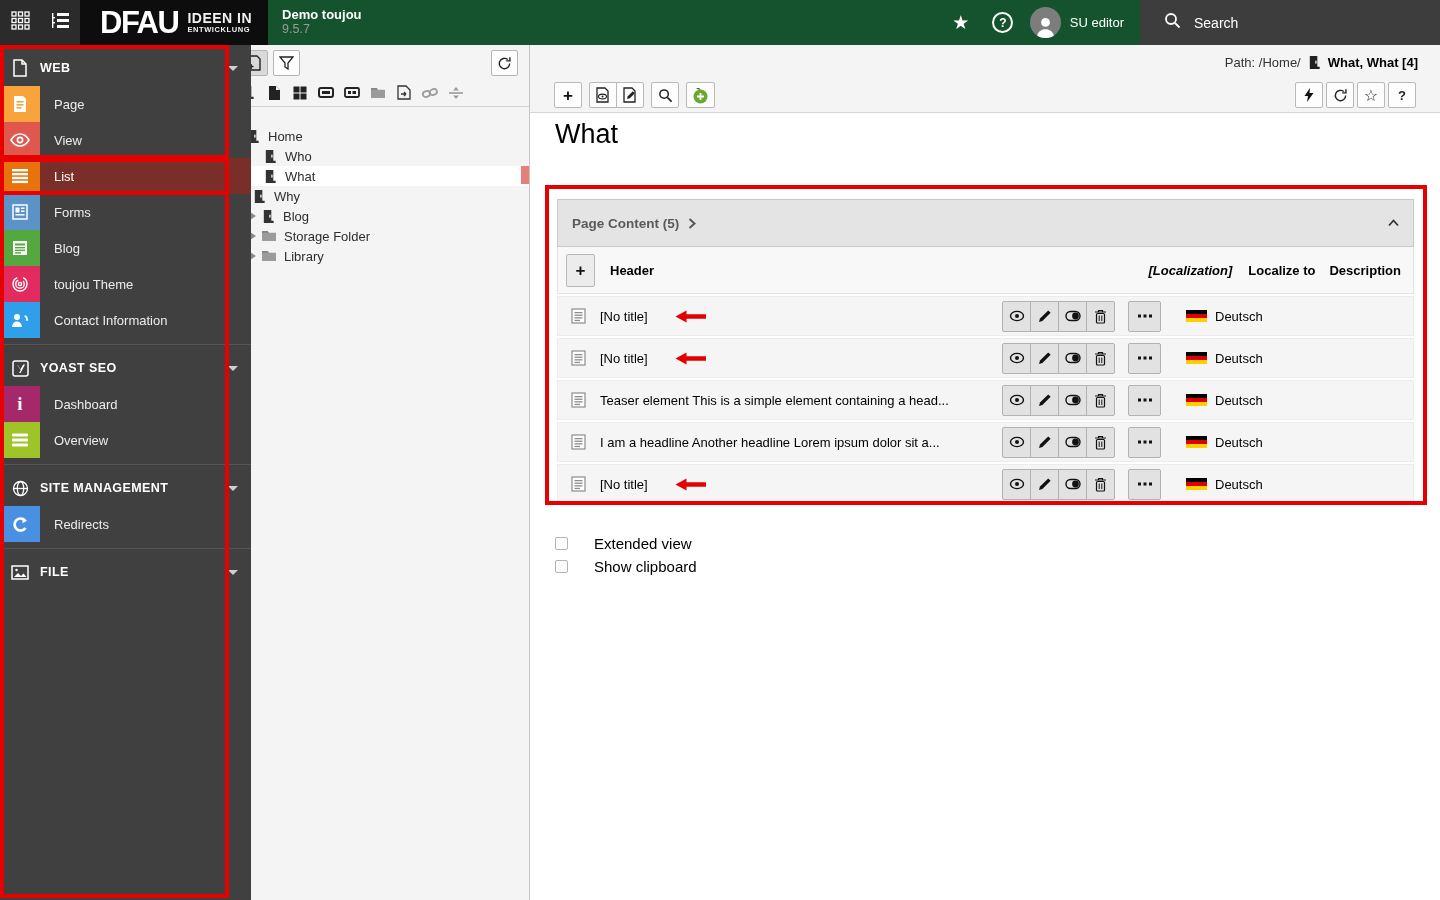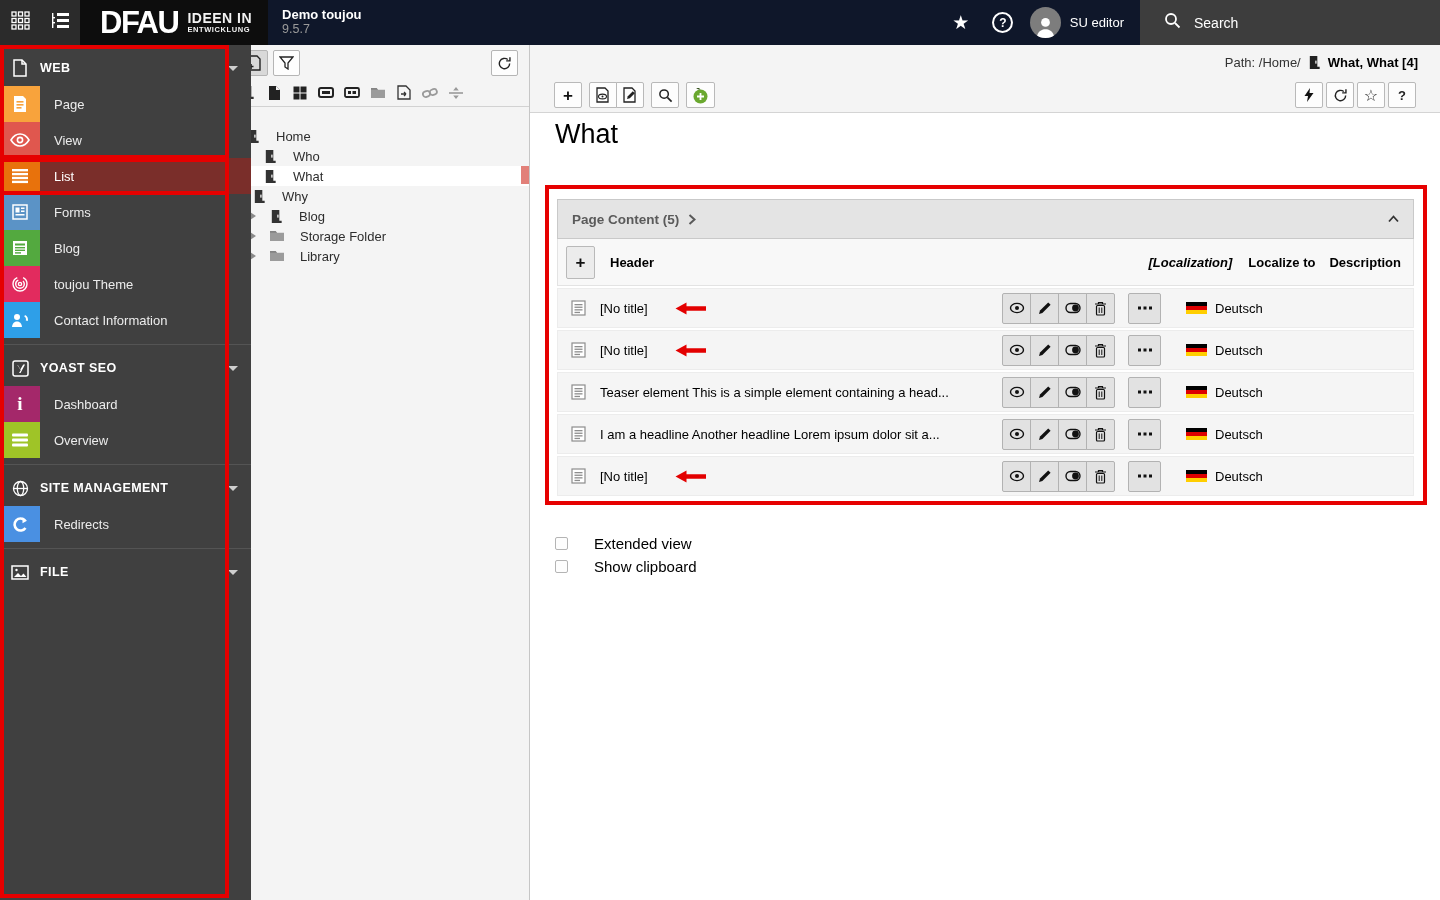--- a/index.html
+++ b/index.html
@@ -1,20 +1,20 @@
 <!DOCTYPE html>
 <html><head>
 <meta charset="utf-8">
 <style>
   * { box-sizing: border-box; margin:0; padding:0; }
   html,body { width:1440px; height:900px; }
   body { font-family:"Liberation Sans", sans-serif; position:relative; background:#fff; overflow:hidden; }
 
   
-  .topbar { position:absolute; left:0; top:0; width:1440px; height:45px; background:#0f172a; display:flex; align-items:stretch; z-index:10; }
+  .topbar { position:absolute; left:0; top:0; width:1440px; height:45px; background:#14532d; display:flex; align-items:stretch; z-index:10; }
   .tb-toggle { width:40px; background:#2b2b2b; display:flex; align-items:center; justify-content:center; cursor:pointer; }
   .tb-logo { background:#0d0d0d; display:flex; align-items:center; padding:0 16px 0 20px; gap:9px; }
   .logo-main { color:#fff; font-size:31px; font-weight:bold; letter-spacing:-1.5px; }
   .logo-tag { display:flex; flex-direction:column; color:#f2f2f2; justify-content:center; }
   .logo-tag .l1 { font-size:14px; font-weight:bold; letter-spacing:.5px; line-height:15px; }
   .logo-tag .l2 { font-size:7.5px; font-weight:bold; letter-spacing:.6px; line-height:8px; }
   .tb-site { padding:7px 0 0 14px; color:#fff; }
   .tb-site .name { font-size:13px; font-weight:bold; line-height:15px; }
   .tb-site .ver { font-size:12.5px; color:#9a9a9a; line-height:15px; }
   .tb-spacer { flex:1; }
@@ -42,21 +42,21 @@
 
   
   .tree { position:absolute; left:230px; top:45px; width:300px; height:855px; background:#f4f4f4; border-right:1px solid #c6c6c6; z-index:4; }
   .tree-toolbar { height:36px; display:flex; align-items:center; gap:5px; padding:0 11px; }
   .tt-btn { width:27px; height:26px; border:1px solid #b5b5b5; border-radius:2px; background:#fdfdfd; display:flex; align-items:center; justify-content:center; cursor:pointer; }
   .tt-btn.active { background:#d9d9d9; }
   .tt-refresh { margin-left:auto; }
   .tree-dragrow { height:26px; display:flex; align-items:center; gap:10px; padding:0 10px 2px; border-bottom:1px solid #d2d2d2; }
   .drag-ic { width:16px; height:16px; display:flex; align-items:center; justify-content:center; cursor:grab; }
   .tree-body { padding-top:19px; }
-  .tnode { height:20px; display:flex; align-items:center; font-size:13px; color:#2d2d2d; cursor:pointer; position:relative;gap:8px; }
+  .tnode { height:20px; display:flex; align-items:center; font-size:13px; color:#2d2d2d; cursor:pointer; position:relative; }
   .tnode .ticon { margin-right:7px; display:flex; }
   .tnode.selected { background:#fff; }
   .tcaret { width:0; height:0; border-top:4.5px solid transparent; border-bottom:4.5px solid transparent; border-left:6px solid #8a8a8a; margin-right:5px; }
   .tree-vline { position:absolute; left:9px; top:101px; width:1px; height:130px; background:#d4d4d4; }
   .tree-hline { position:absolute; left:9px; width:11px; height:1px; background:#d4d4d4; }
   .tree-marker { position:absolute; left:291px; top:121px; width:8px; height:18px; background:#e28079; }
 
   
   .content { position:absolute; left:530px; top:45px; width:910px; height:855px; background:#fff; }
   .docheader { height:68px; background:#f4f4f4; border-bottom:1px solid #d4d4d4; }
@@ -69,21 +69,21 @@
   .dh-group .dh-btn:first-child { border-radius:2px 0 0 2px; }
   .dh-gap { width:7px; }
   .dh-right { margin-left:auto; display:flex; gap:3px; }
   .plus-glyph { font-size:17px; font-weight:bold; line-height:1; color:#111; }
   .q-glyph { font-size:13px; font-weight:bold; }
   .star-o { font-size:16px; }
 
   .page-title { position:absolute; left:25px; top:74px; font-size:27px; font-weight:500; color:#000; }
 
   .panel { position:absolute; left:27px; top:154px; width:857px; }
-  .panel-header { height:40px; background:#e4e4e4; border:1px solid #c9c9c9; display:flex; align-items:center; padding:0 14px; font-size:13.5px; font-weight:bold; color:#5a5a5a; cursor:pointer; }
+  .panel-header { height:48px; background:#e4e4e4; border:1px solid #c9c9c9; display:flex; align-items:center; padding:0 14px; font-size:13.5px; font-weight:bold; color:#5a5a5a; cursor:pointer; }
   .ph-chev { margin-left:9px; display:flex; }
   .ph-collapse { margin-left:auto; display:flex; cursor:pointer; }
   .table-head { height:47px; background:#f8f8f8; border:1px solid #e3e3e3; border-top:none; display:flex; align-items:center; padding:0 8px; font-size:13px; color:#000; }
   .th-plus { width:29px; height:33px; border:1px solid #b9b9b9; border-radius:2px; background:#ececec; display:flex; align-items:center; justify-content:center; margin-right:15px; cursor:pointer; }
   .th-header { font-weight:bold; }
   .th-spacer { flex:1; }
   .th-loc { font-style:italic; font-weight:bold; }
   .th-locto { font-weight:bold; margin-left:16px; }
   .th-desc { font-weight:bold; margin-left:14px; margin-right:4px; }
 

